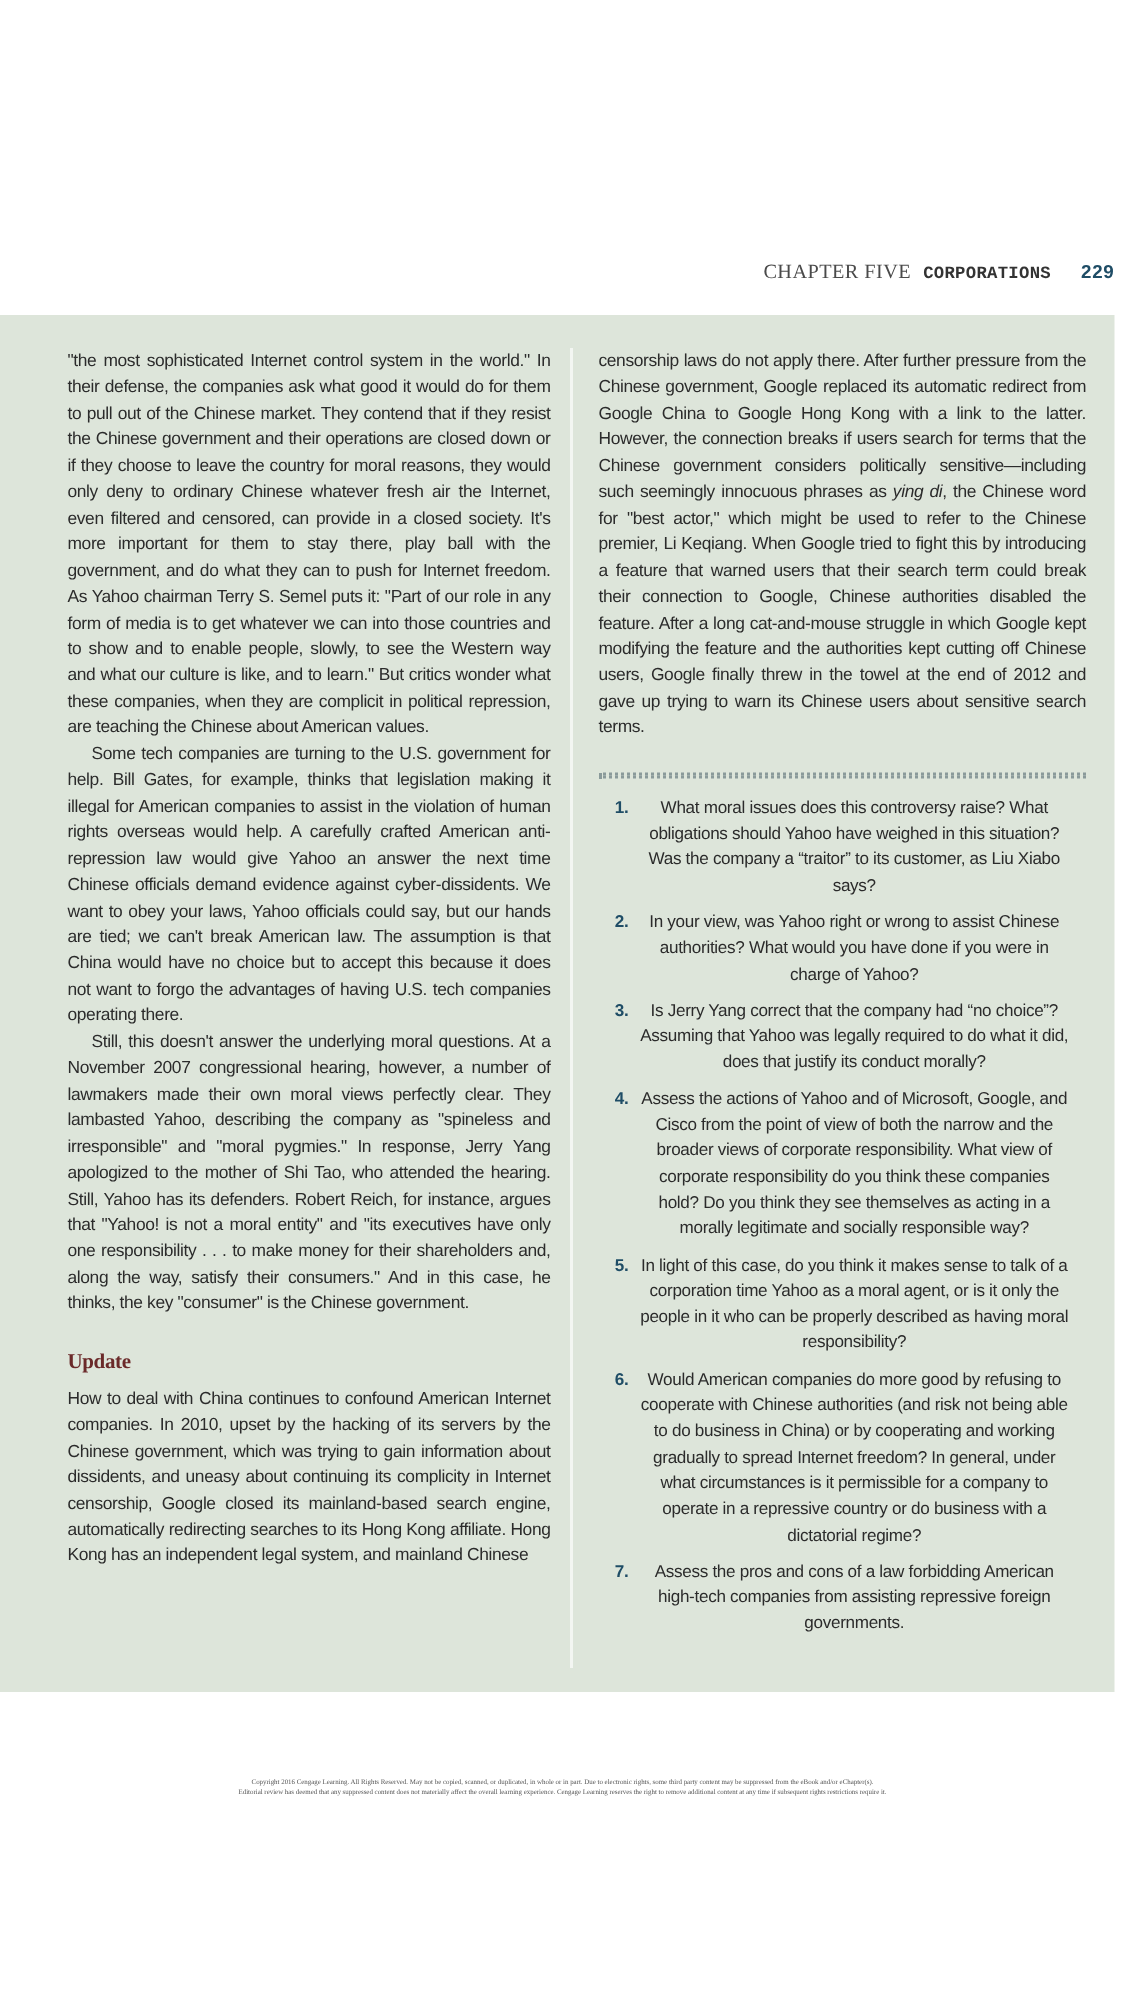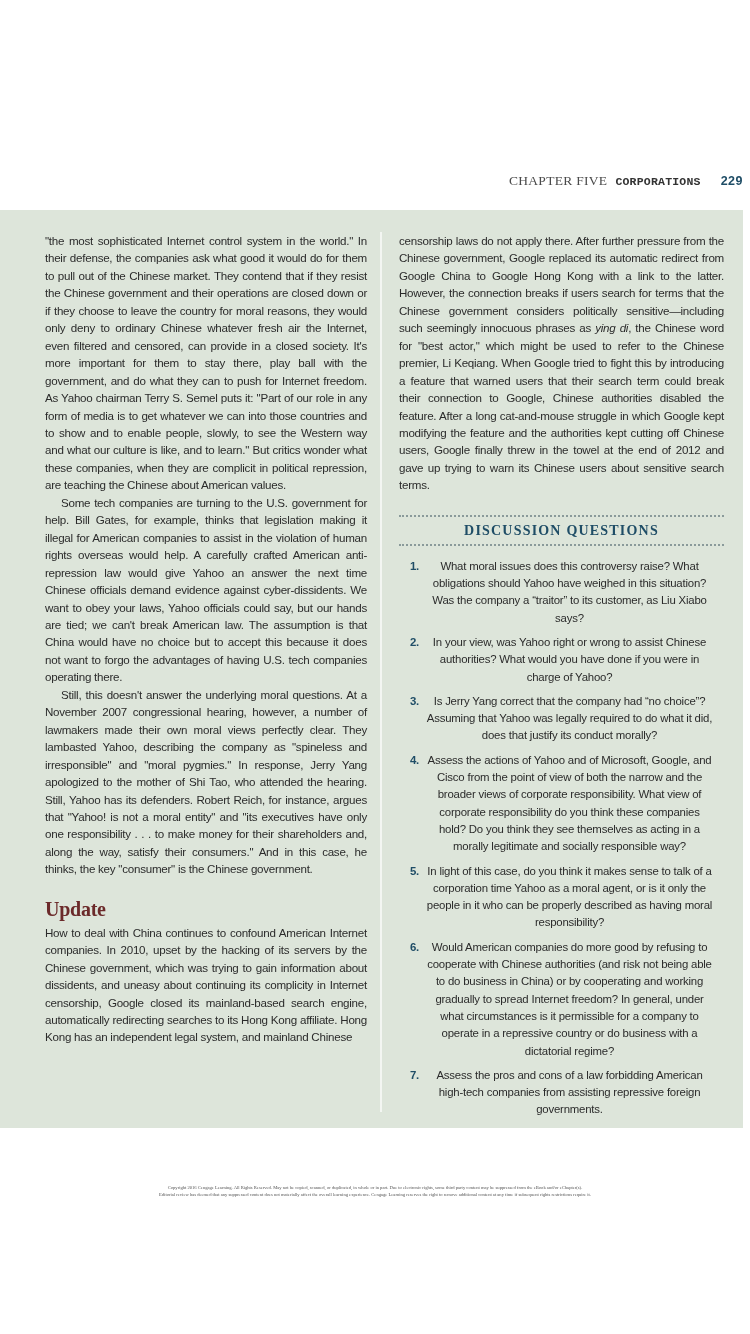--- a/index.html
+++ b/index.html
@@ -33,21 +33,21 @@
   .col {
     position: absolute; top: 232px;
     font-size: 11.6px; line-height: 17.45px; color: #2b2b2b;
     text-align: justify; letter-spacing: -0.25px;
   }
   .col-left { left: 45px; width: 322px; }
   .col-right { left: 371px; width: 325px; margin-left: 28px; }
   .col p { margin: 0; }
   .col p.indent { text-indent: 16px; }
   .update-heading {
-    font-family: "Liberation Serif", serif; font-weight: bold; font-size: 20px;
+    font-family: "Liberation Serif", serif; font-weight: bold; font-size: 14px;
     color: #6b2a2a; margin: 22px 0 6px 0; line-height: 18px;
   }
   .dq-block { margin-top: 21px; }
   .dots {
     height: 0; border-top: 2px dotted #8a9a9a; margin: 0 0 0 0;
   }
   .dq-title {
     font-family: "Liberation Serif", serif; font-weight: bold; font-size: 14px;
     color: #1f4d66; text-align: center; letter-spacing: 1.2px; line-height: 22px;
     padding: 3px 0 2px 0;
@@ -87,21 +87,20 @@
   <p class="indent">Still, this doesn't answer the underlying moral questions. At a November 2007 congressional hearing, however, a number of lawmakers made their own moral views perfectly clear. They lambasted Yahoo, describing the company as "spineless and irresponsible" and "moral pygmies." In response, Jerry Yang apologized to the mother of Shi Tao, who attended the hearing. Still, Yahoo has its defenders. Robert Reich, for instance, argues that "Yahoo! is not a moral entity" and "its executives have only one responsibility . . . to make money for their shareholders and, along the way, satisfy their consumers." And in this case, he thinks, the key "consumer" is the Chinese government.</p>
   <div class="update-heading">Update</div>
   <p>How to deal with China continues to confound American Internet companies. In 2010, upset by the hacking of its servers by the Chinese government, which was trying to gain information about dissidents, and uneasy about continuing its complicity in Internet censorship, Google closed its mainland-based search engine, automatically redirecting searches to its Hong Kong affiliate. Hong Kong has an independent legal system, and mainland Chinese</p>
 </div>
 
 <div class="col col-right">
   <p><span>censorship laws do not apply there. After further pressure from the Chinese government, Google replaced its automatic redirect from Google China to Google Hong Kong with a link to the latter. However, the connection breaks if users search for terms that the Chinese government considers politically sensitive—including such seemingly innocuous phrases as </span><em>ying di</em><span>, the Chinese word for "best actor," which might be used to refer to the Chinese premier, Li Keqiang. When Google tried to fight this by introducing a feature that warned users that their search term could break their connection to Google, Chinese authorities disabled the feature. After a long cat-and-mouse struggle in which Google kept modifying the feature and the authorities kept cutting off Chinese users, Google finally threw in the towel at the end of 2012 and gave up trying to warn its Chinese users about sensitive search terms.</span></p>
 
   <div class="dq-block">
     <div class="dots"></div>
-    <div class="dq-title">DISCUSSION QUESTIONS</div>
     <div class="dots"></div>
     <ol class="dq-list">
       <li class="dq-item">
         <span class="dq-num">1.</span>
         <span class="dq-text">What moral issues does this controversy raise? What obligations should Yahoo have weighed in this situation? Was the company a “traitor” to its customer, as Liu Xiabo says?</span>
       </li>
       <li class="dq-item">
         <span class="dq-num">2.</span>
         <span class="dq-text">In your view, was Yahoo right or wrong to assist Chinese authorities? What would you have done if you were in charge of Yahoo?</span>
       </li>

